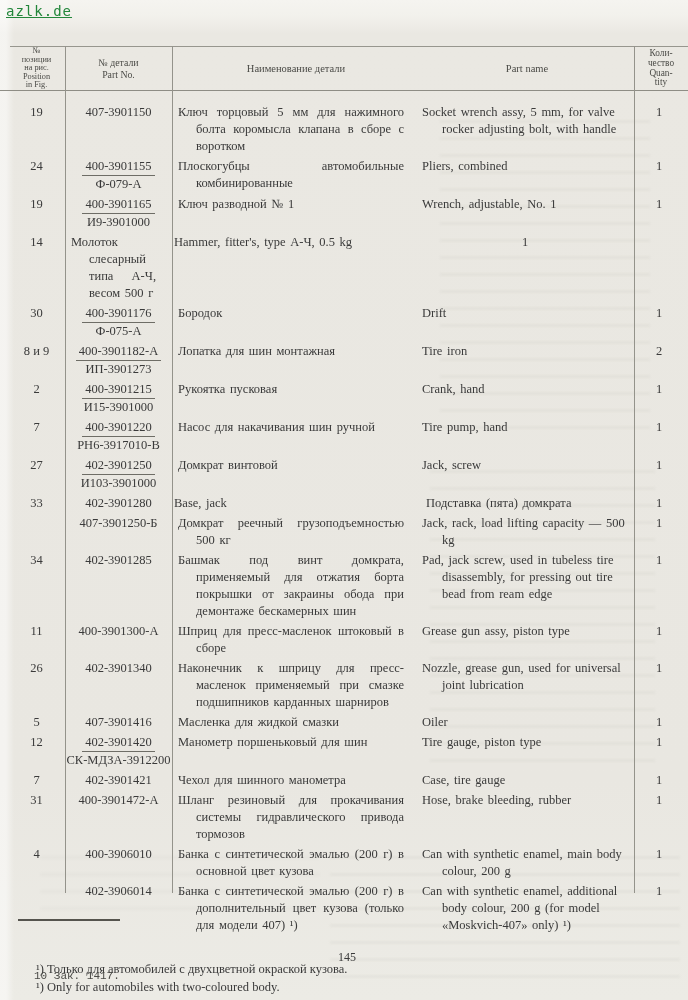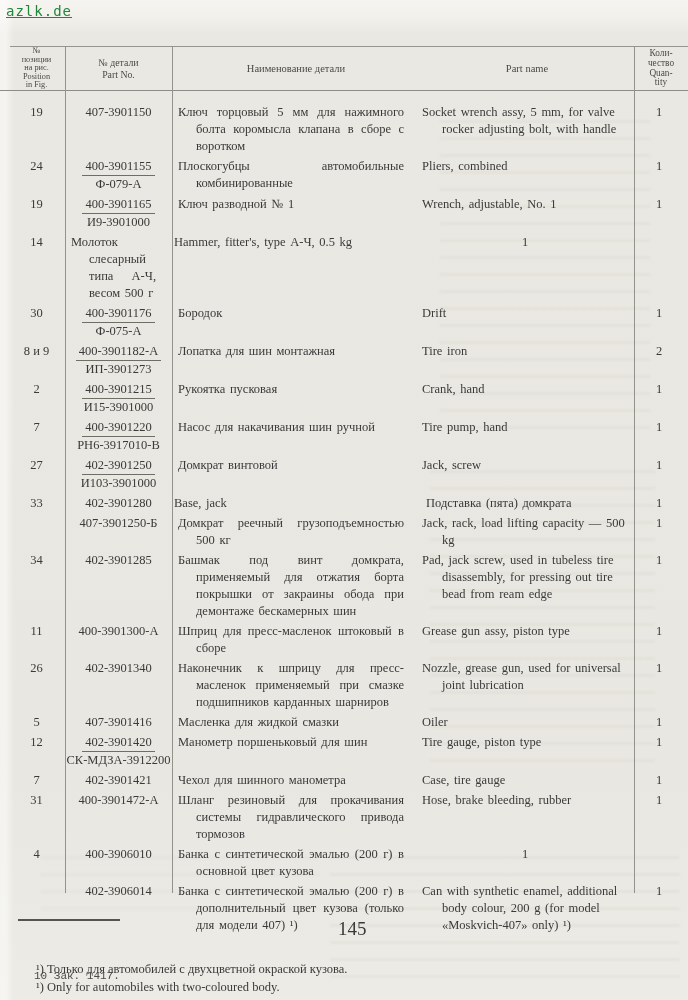--- a/index.html
+++ b/index.html
@@ -52,21 +52,21 @@
   .cell.ru{padding:0 16px 0 6px;text-align:justify;text-align-last:left;
            text-indent:-18px;margin-left:18px;word-spacing:1.5px;}
   .cell.en{padding:0 8px 0 2px;text-indent:-20px;margin-left:20px;word-spacing:1.5px;}
   .cell.qty{text-align:center;padding-right:4px;}
 
   .fn-rule{position:absolute;left:18px;top:919px;width:102px;height:2px;background:#55544e;}
   .footnote{position:absolute;left:36px;font-size:12.5px;margin-top:32px;}
   .fn-ru{top:930px;}
   .fn-en{top:948px;}
   .imprint{position:absolute;left:34px;top:970px;font-size:11px;color:#4a4a46;font-family:Liberation Mono, monospace;}
-  .pageno{position:absolute;left:338px;top:918px;font-size:19px;}
+  .pageno{position:absolute;left:338px;top:950px;font-size:12px;}
 </style>
 </head>
 <body style="--ink: #3a3a3a; --wm: #22863a;">
 
 <div class="page">
 
   <div class="bleed b1"></div>
   <div class="bleed b2"></div>
   <div class="bleed b3"></div>
   <div class="bleed b4"></div>
@@ -290,20 +290,21 @@
     <div class="cell qty">1</div>
   </div>
 
   <div class="row">
     <div class="cell pos">4</div>
     <div class="cell part single">
       <span class="part-top">400-3906010</span>
       
     </div>
     <div class="cell ru">Банка с синтетической эмалью (200 г) в основной цвет кузова</div>
+    <div class="cell en">Can with synthetic enamel, main body colour, 200 g</div>
     <div class="cell qty">1</div>
   </div>
 
   <div class="row">
     <div class="cell pos"></div>
     <div class="cell part single">
       <span class="part-top">402-3906014</span>
       
     </div>
     <div class="cell ru">Банка с синтетической эмалью (200 г) в дополнительный цвет кузова (только для модели 407) ¹)</div>

